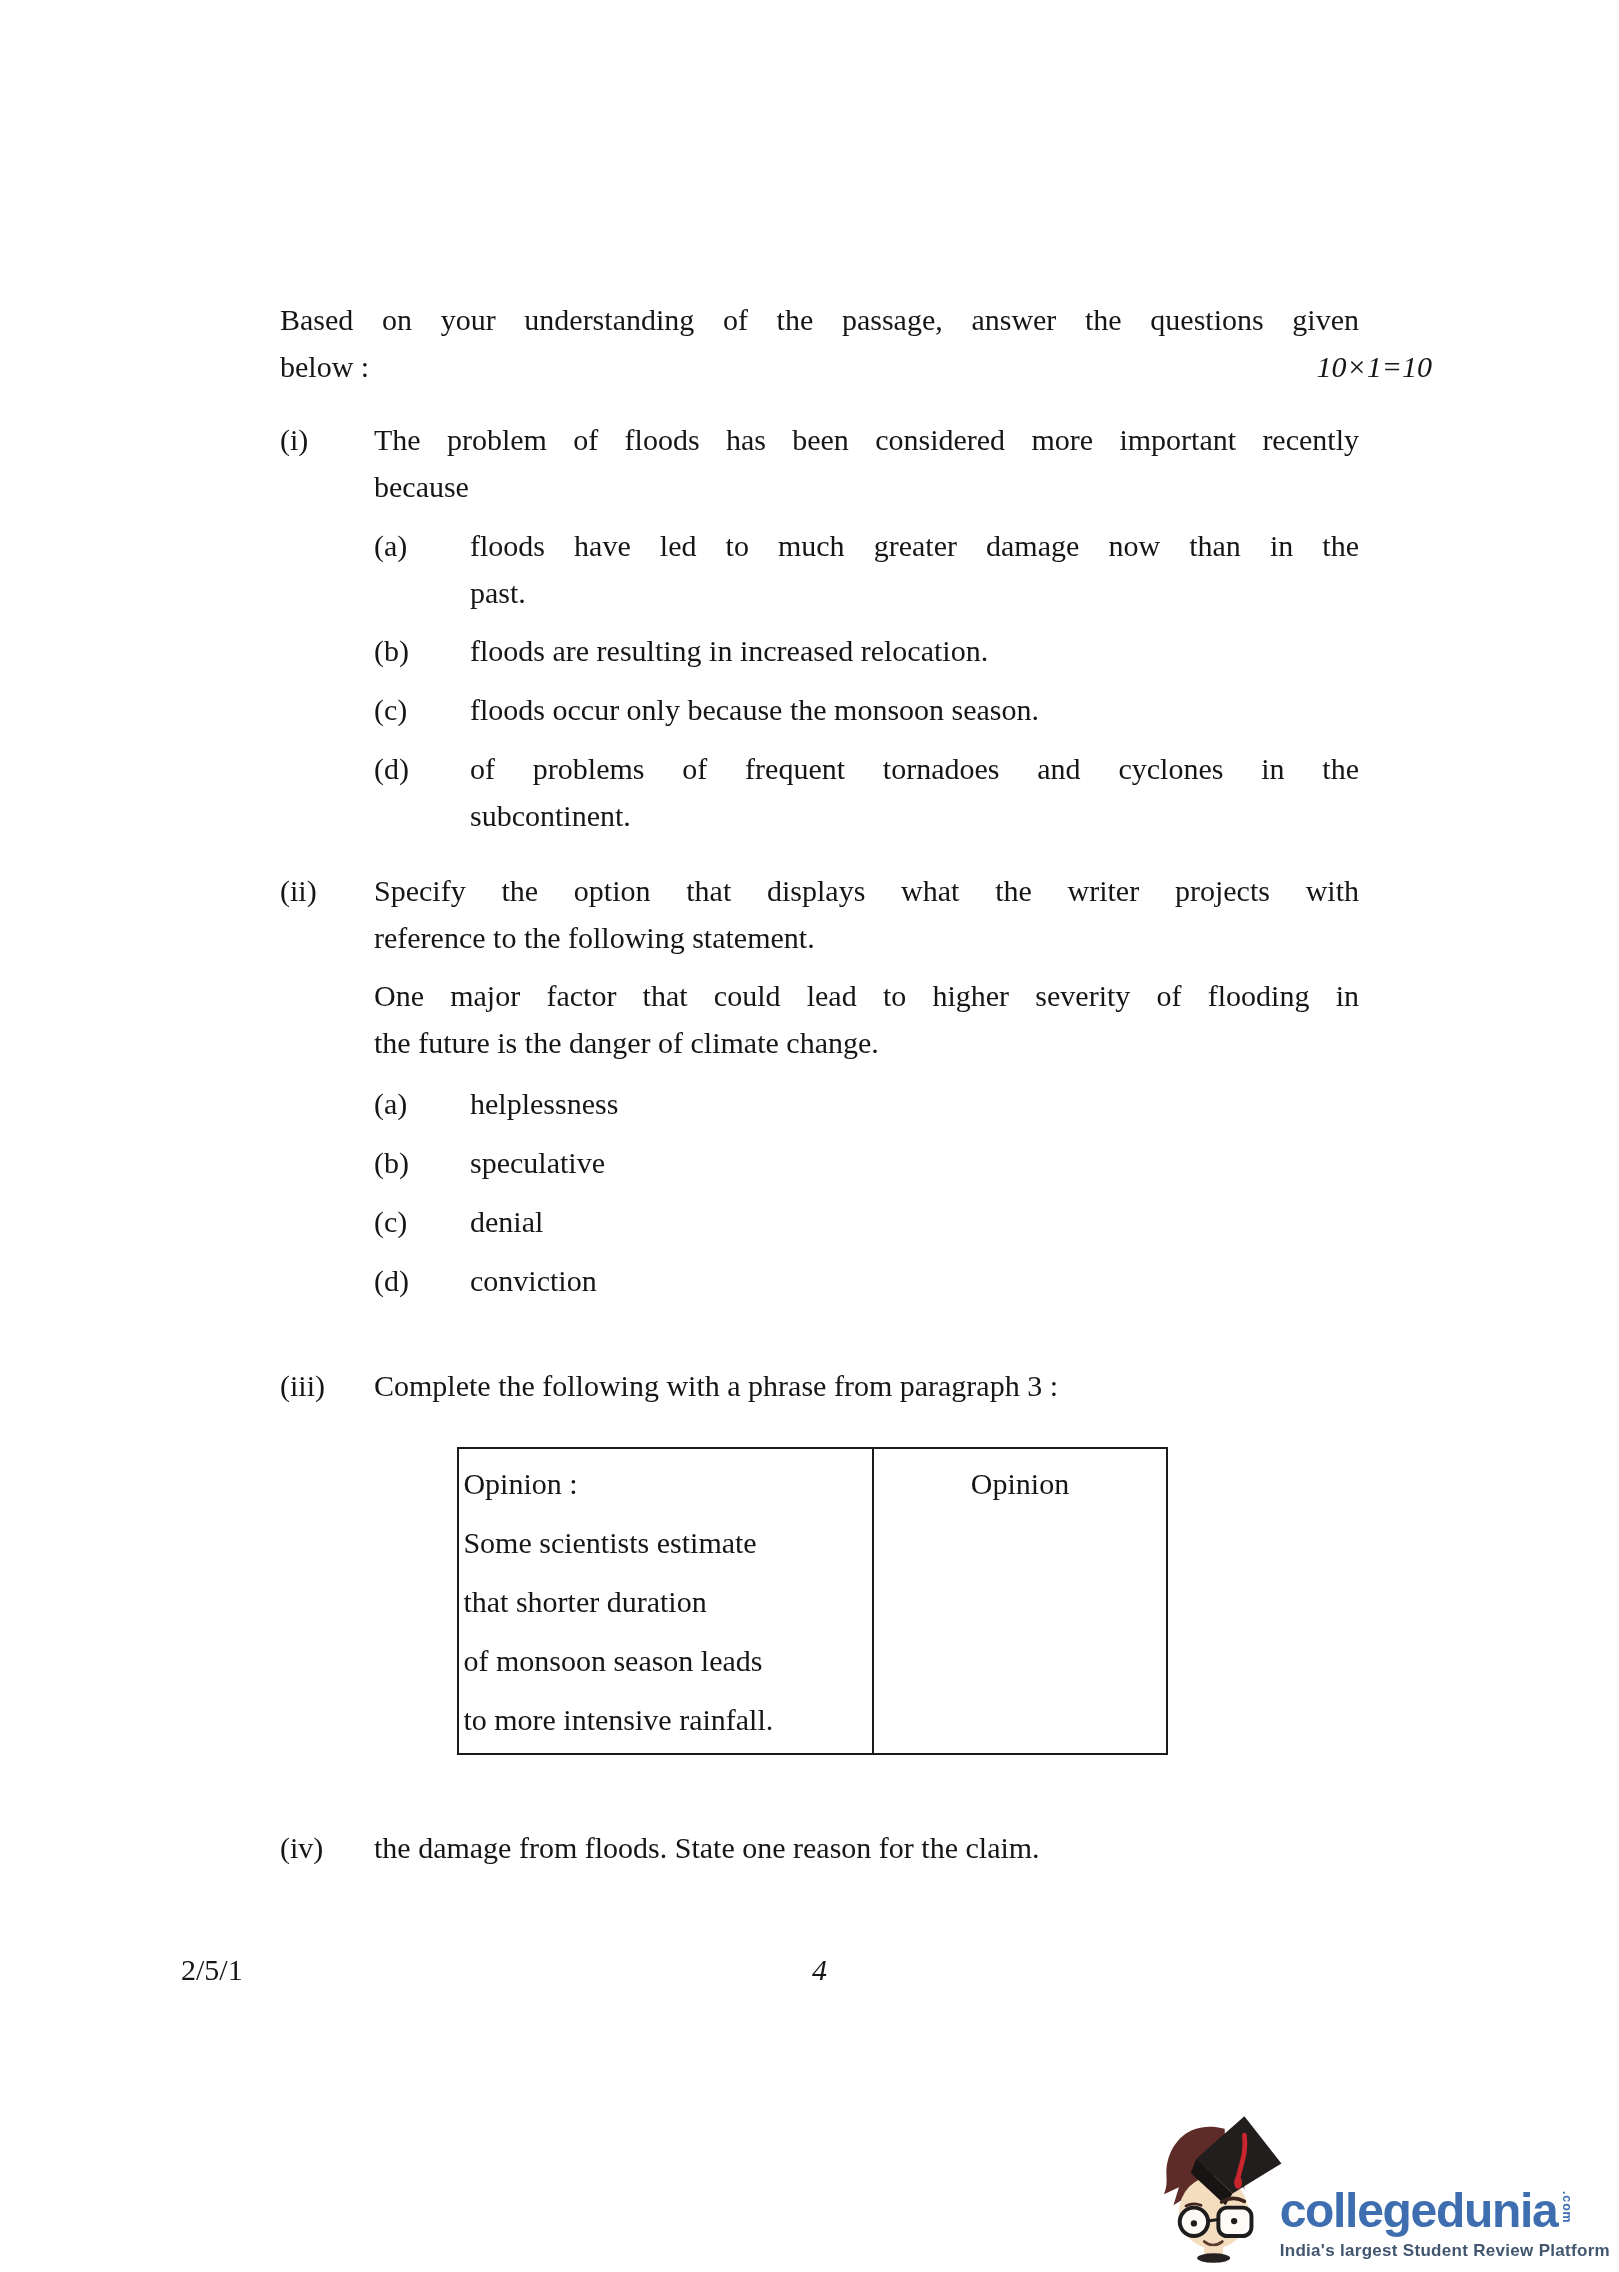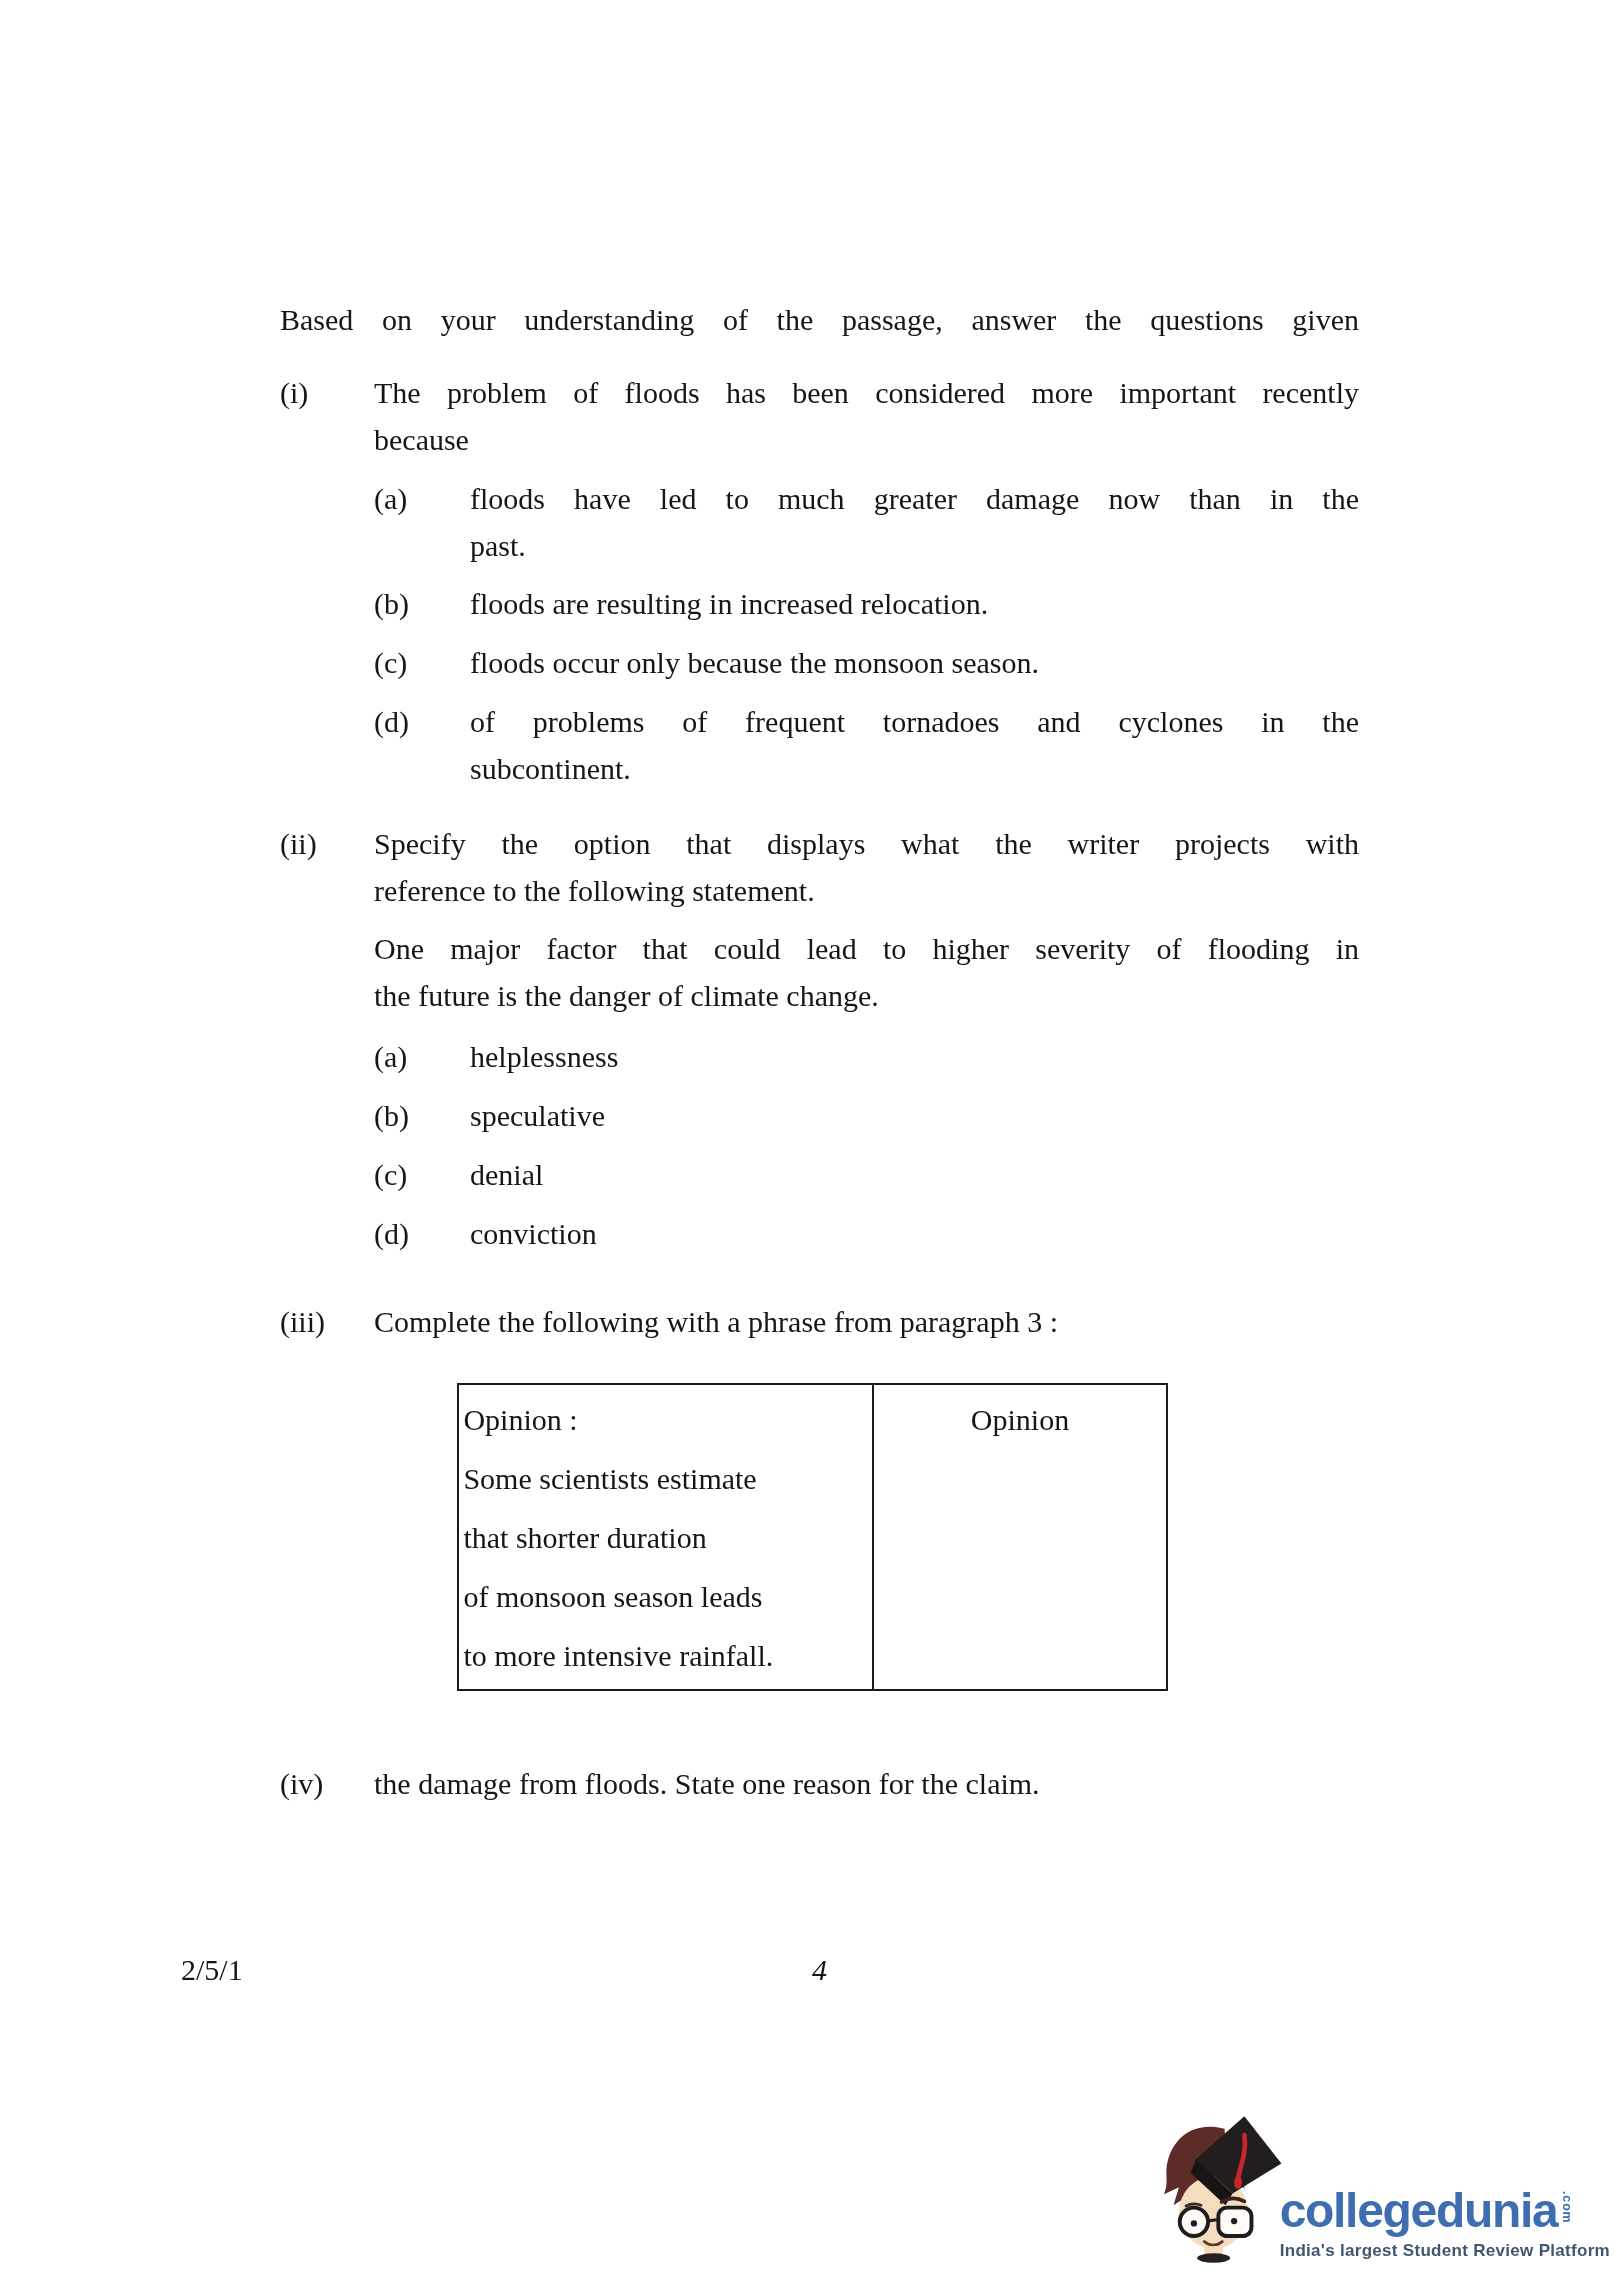--- a/index.html
+++ b/index.html
@@ -22,21 +22,21 @@
     font-style:italic;
   }
   .q{display:flex;align-items:flex-start;}
   .qlabel{width:94px;flex:none;}
   .qbody{flex:1;min-width:0;}
   .opt{display:flex;align-items:flex-start;}
   .olabel{width:96px;flex:none;}
   .obody{flex:1;min-width:0;}
   .mt12{margin-top:10.6px}.mt13{margin-top:11.5px}.mt14{margin-top:12.4px}
   .mt16{margin-top:14px}.mt29{margin-top:25.6px}.mt32{margin-top:28px}
-  .mt47{margin-top:41px}.mt78{margin-top:69px}
+  .mt47{margin-top:58px}.mt78{margin-top:69px}
   .iii-table{
     margin:38px 0 0 177px;
     border-collapse:collapse;
     table-layout:fixed;
   }
   .iii-table td{
     border:2.6px solid #1a1a1a;
     vertical-align:top;
   }
   .cell-opinion{width:407px;padding:4.4px 1.8px 4.4px 4.4px;line-height:59px;}
@@ -73,20 +73,24 @@
 </style>
 </head>
 <body>
 
 <div class="page">
 
   <div class="content">
 
     <div>
       <div class="just">Based on your understanding of the passage, answer the questions given</div>
+      <div class="introrow">
+        <span>below :</span>
+        <span class="marks">10×1=10</span>
+      </div>
     </div>
 
     <div class="q mt29">
       <div class="qlabel">(i)</div>
       <div class="qbody">
         <div class="just">The problem of floods has been considered more important recently</div>
         <div>because</div>
 
         <div class="opt mt14">
           <div class="olabel">(a)</div>

